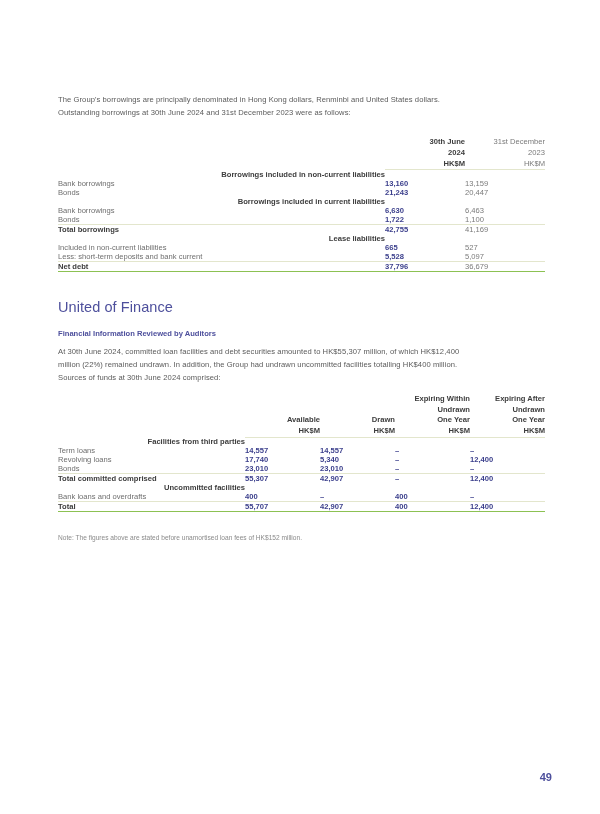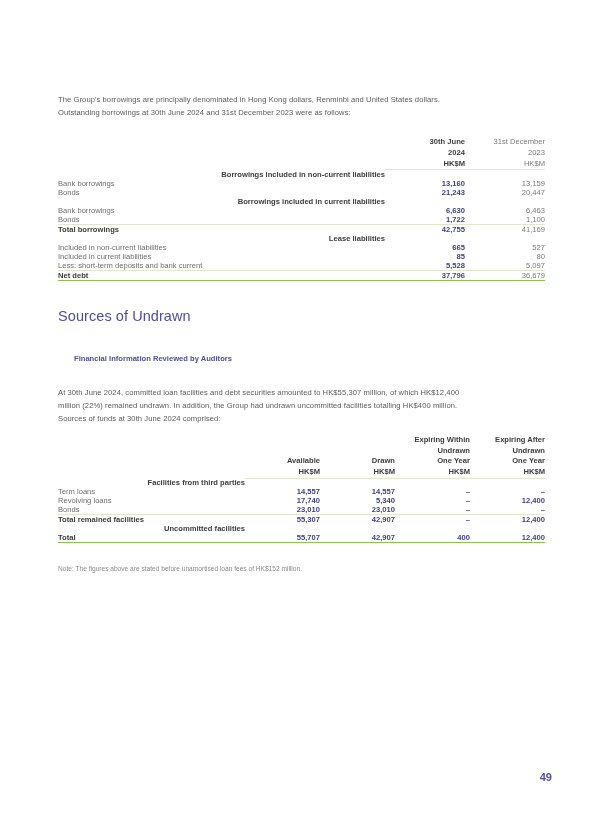--- a/index.html
+++ b/index.html
@@ -54,21 +54,20 @@
     padding: 0;
     vertical-align: bottom;
   }
 
   .label-cell {
     text-align: left;
     padding: 3.2px 0 3.2px 0;
     white-space: nowrap;
   }
   .num-cell {
-    text-align: right;
     padding: 3.2px 0 3.2px 0;
     white-space: nowrap;
   }
 
   
   .lvl-head {
     font-weight: bold;
     color: #3d3d3d;
     text-align: right;
   }
@@ -122,21 +121,21 @@
     color: #4d4f9c;
     font-weight: normal;
     margin: 0;
     padding: 0;
     letter-spacing: 0.005em;
   }
   .subsection-title {
     font-size: 7.6px;
     color: #4d4f9c;
     font-weight: bold;
-    margin: 16px;
+    margin: 0;
     padding: 0;
   }
 
   .note-text {
     font-size: 6.6px;
     color: #8a8a8a;
     margin: 0;
   }
 
   .page-number {
@@ -231,41 +230,36 @@
           <tr>
             <td class="label-cell lvl-head">Lease liabilities</td>
             <td class="num-cell num-cur"></td>
             <td class="num-cell num-prev"></td>
           </tr>
           <tr>
             <td class="label-cell lvl-sub">Included in non-current liabilities</td>
             <td class="num-cell num-cur">665</td>
             <td class="num-cell num-prev">527</td>
           </tr>
-          <tr>
-            <td class="label-cell lvl-sub">Included in current liabilities</td>
-            <td class="num-cell num-cur">85</td>
-            <td class="num-cell num-prev">80</td>
-          </tr>
           <tr class="rule-light">
             <td class="label-cell lvl-plain">Less: short-term deposits and bank current</td>
             <td class="num-cell num-cur">5,528</td>
             <td class="num-cell num-prev">5,097</td>
           </tr>
           <tr class="rule-green">
             <td class="label-cell lvl-total">Net debt</td>
             <td class="num-cell num-cur">37,796</td>
             <td class="num-cell num-prev">36,679</td>
           </tr>
         </tbody>
     </table>
 
     <div class="gap-b"></div>
 
-    <h2 class="section-title">Sources of Undrawn</h2>
+    <h2 class="section-title">United of Finance</h2>
 
     <div class="gap-e"></div>
 
     <h3 class="subsection-title">Financial Information Reviewed by Auditors</h3>
 
     <div class="gap-d"></div>
 
     <div class="intro-para">
       <p>At 30th June 2024, committed loan facilities and debt securities amounted to HK$55,307 million, of which HK$12,400</p>
       <p>million (22%) remained undrawn. In addition, the Group had undrawn uncommitted facilities totalling HK$400 million.</p>
@@ -335,32 +329,39 @@
             <td class="num-cell num-cur">12,400</td>
           </tr>
           <tr class="rule-light">
             <td class="label-cell lvl-sub">Bonds</td>
             <td class="num-cell num-cur">23,010</td>
             <td class="num-cell num-cur">23,010</td>
             <td class="num-cell num-cur">–</td>
             <td class="num-cell num-cur">–</td>
           </tr>
           <tr>
-            <td class="label-cell lvl-total">Total remained facilities</td>
+            <td class="label-cell lvl-total">Total committed comprised</td>
             <td class="num-cell num-cur">55,307</td>
             <td class="num-cell num-cur">42,907</td>
             <td class="num-cell num-cur">–</td>
             <td class="num-cell num-cur">12,400</td>
           </tr>
           <tr>
             <td class="label-cell lvl-head">Uncommitted facilities</td>
             <td class="num-cell num-cur"></td>
             <td class="num-cell num-cur"></td>
             <td class="num-cell num-cur"></td>
             <td class="num-cell num-cur"></td>
+          </tr>
+          <tr class="rule-light">
+            <td class="label-cell lvl-sub">Bank loans and overdrafts</td>
+            <td class="num-cell num-cur">400</td>
+            <td class="num-cell num-cur">–</td>
+            <td class="num-cell num-cur">400</td>
+            <td class="num-cell num-cur">–</td>
           </tr>
           <tr class="rule-green">
             <td class="label-cell lvl-total">Total</td>
             <td class="num-cell num-cur">55,707</td>
             <td class="num-cell num-cur">42,907</td>
             <td class="num-cell num-cur">400</td>
             <td class="num-cell num-cur">12,400</td>
           </tr>
         </tbody>
     </table>

